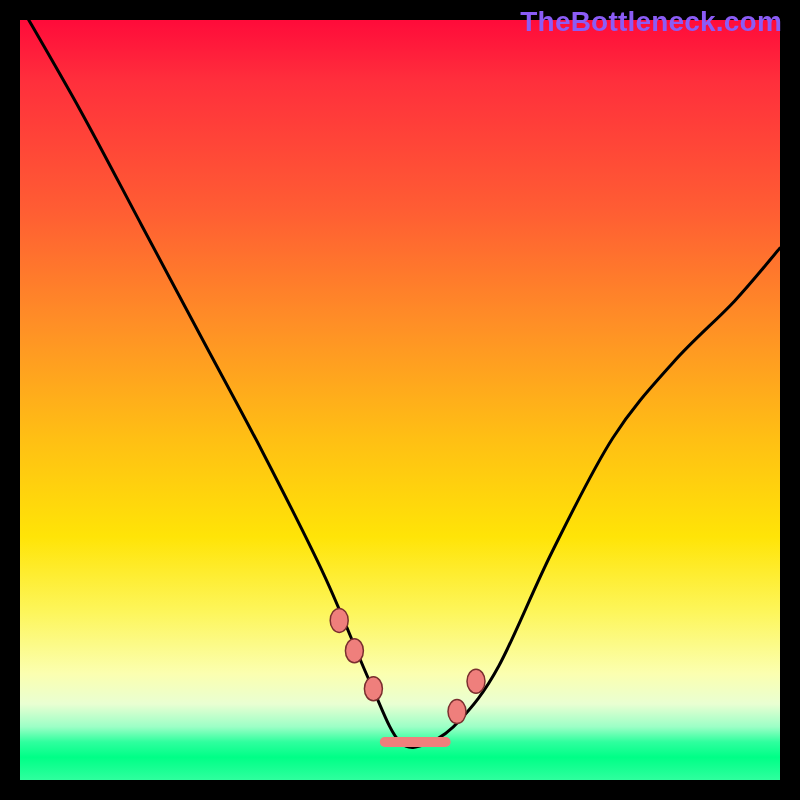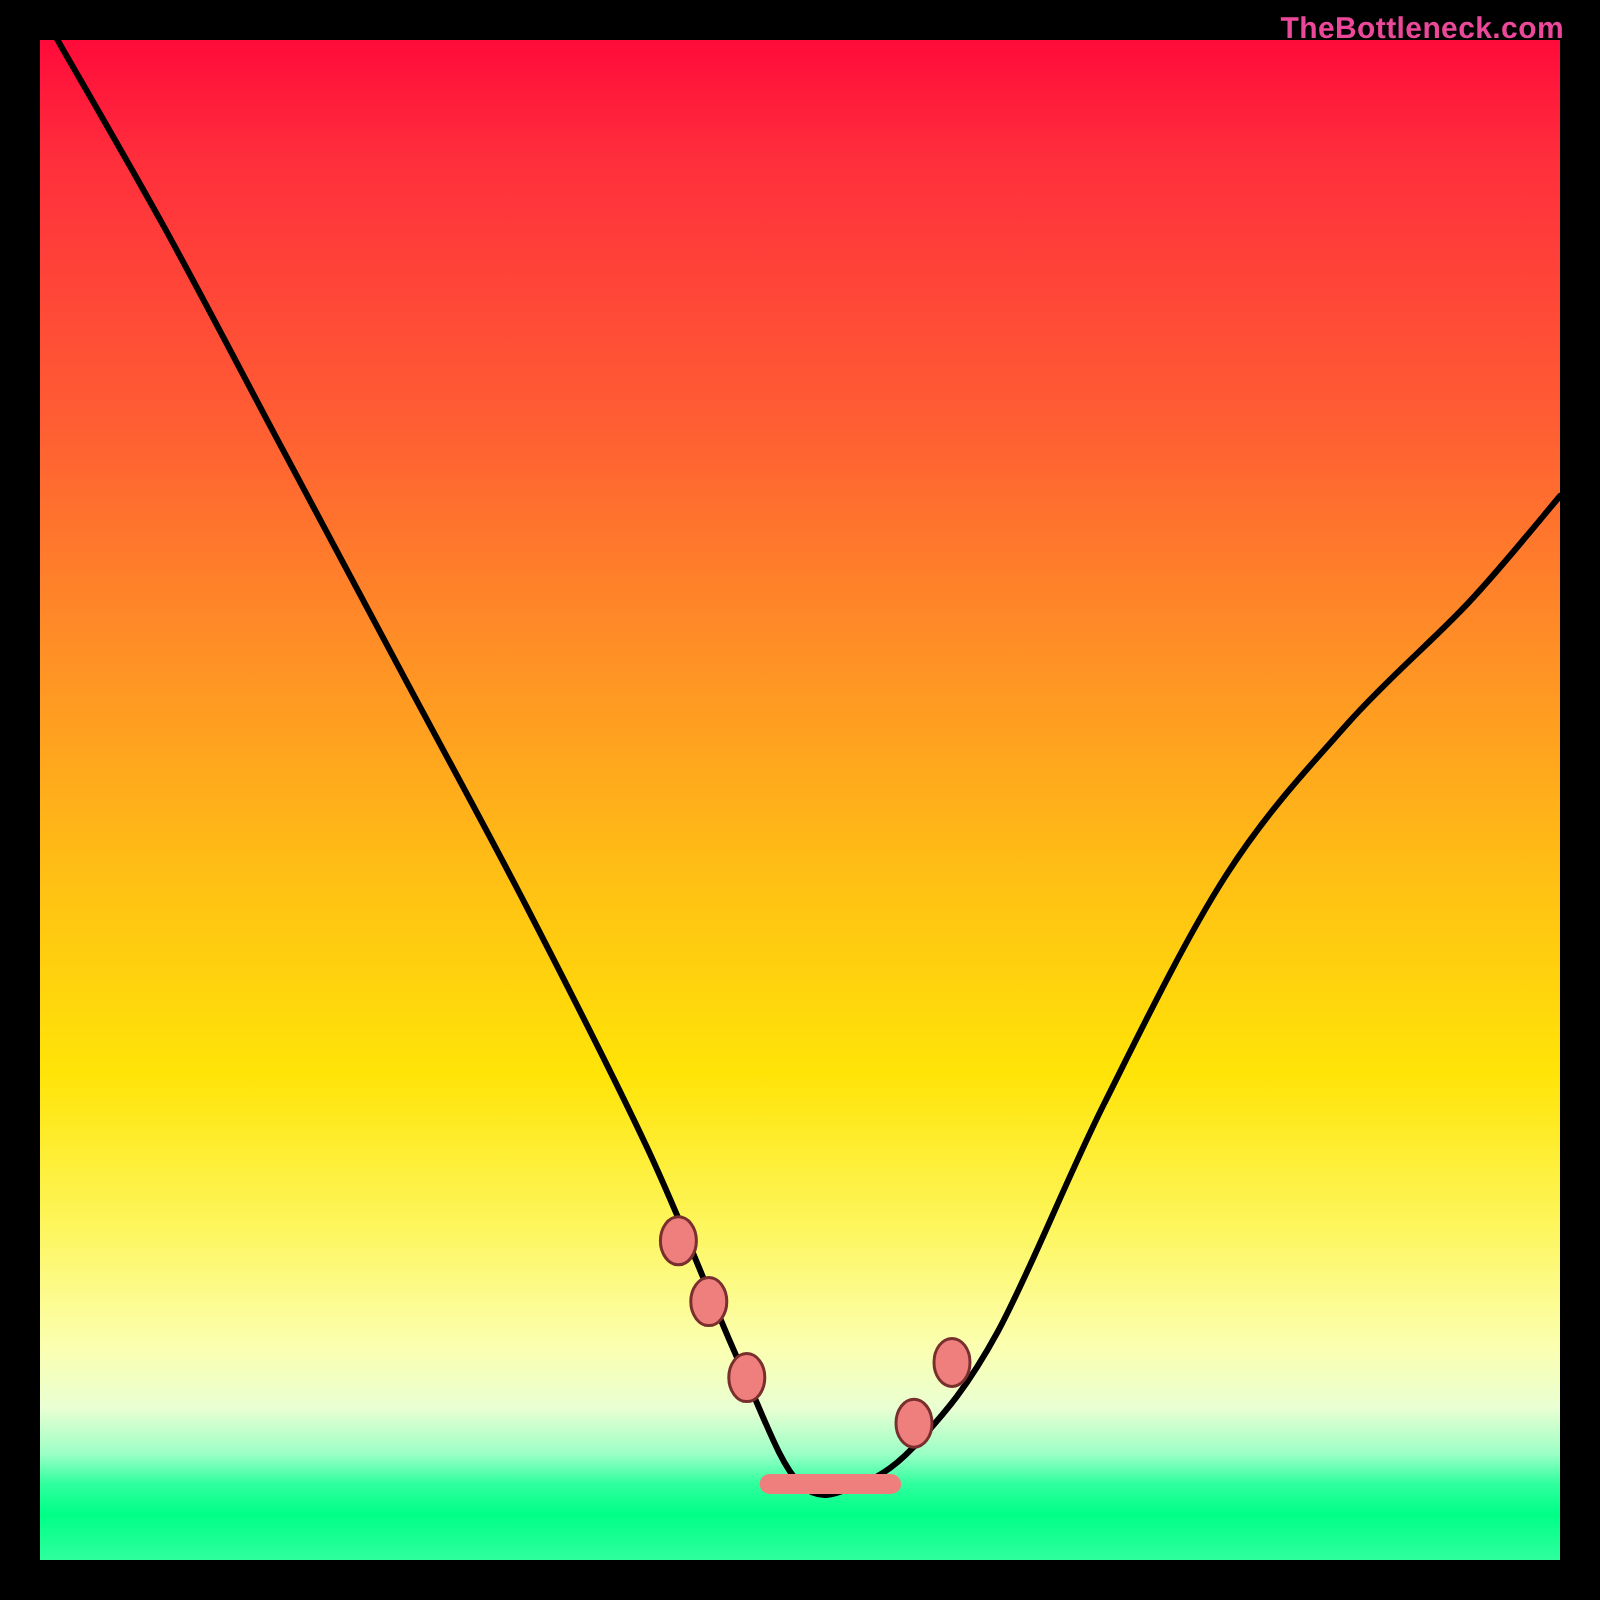--- a/index.html
+++ b/index.html
@@ -46,22 +46,22 @@
       #9cffc6 93%,
       #2fff9e 95%,
       #00ff87 97%,
       #2fff9e 100%
     );
   }
   .watermark {
     position: absolute;
     top: 6px;
     right: 18px;
-    color: #ec4899;
-    font-size: 15px;
+    color: #8b5cf6;
+    font-size: 28px;
     font-weight: 600;
     letter-spacing: 0.2px;
     z-index: 5;
     user-select: none;
   }
   svg.curves {
     position: absolute;
     left: 0;
     top: 0;
     width: 760px;

